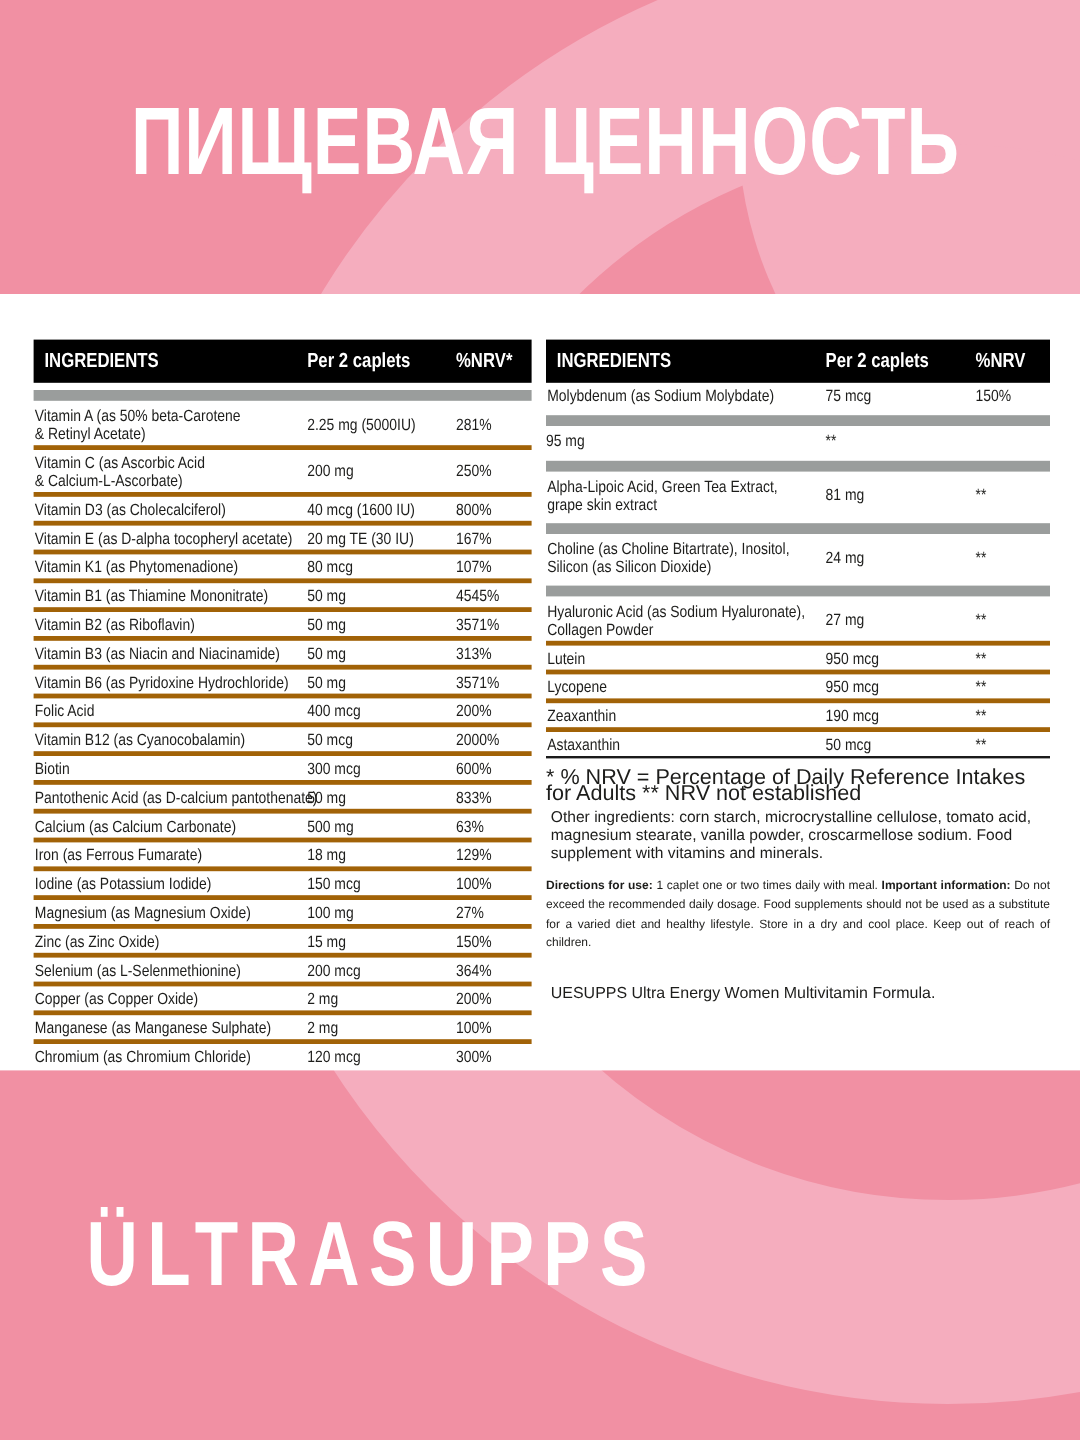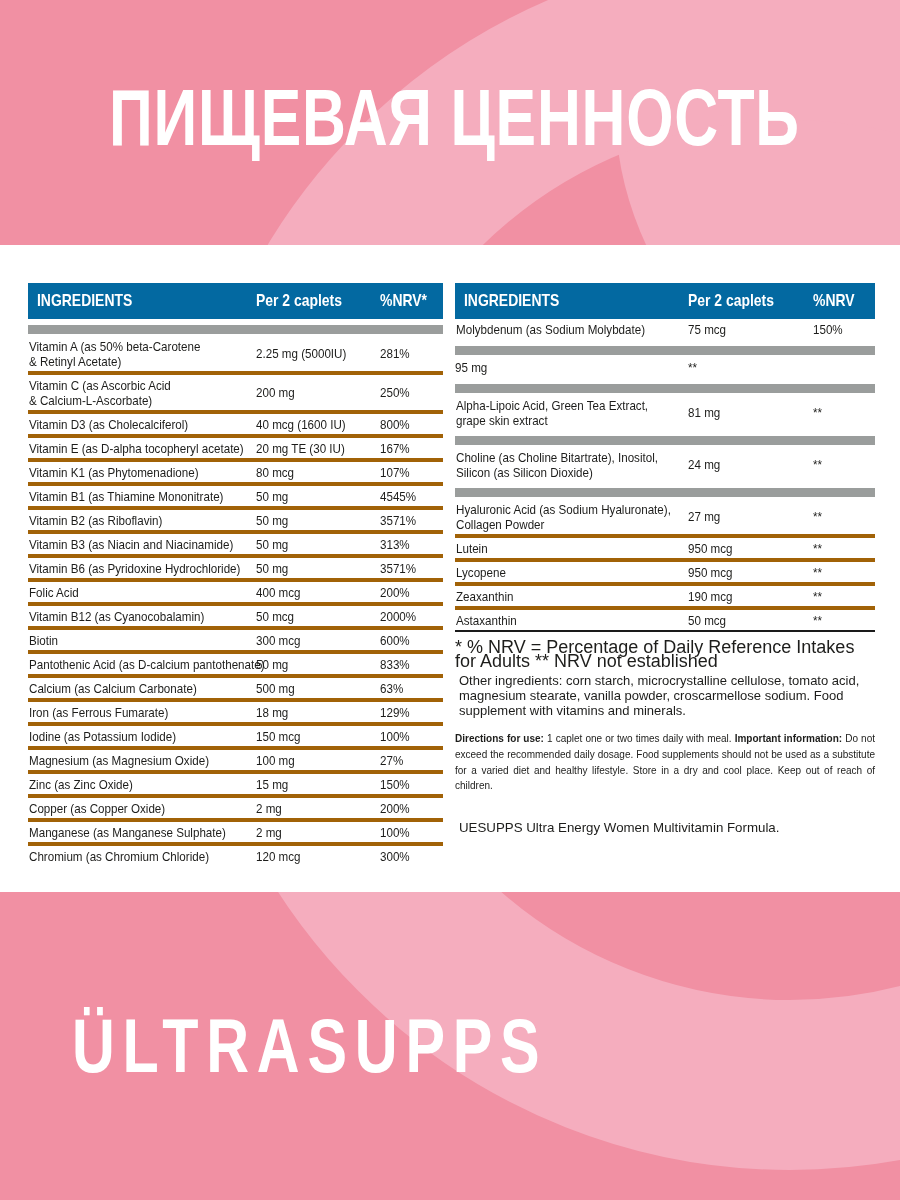--- a/index.html
+++ b/index.html
@@ -19,21 +19,21 @@
   .title-wrap { position:absolute; top:72px; left:0; width:900px; text-align:right; }
   .title-inner { display:inline-block; font-size:80px; font-weight:700; color:#FFFFFF;
     white-space:nowrap; transform:scaleX(0.76); transform-origin:50% 50%; letter-spacing:1px; }
   
   .panel { position:absolute; top:245px; left:0; width:900px; height:647px; background:#FFFFFF;
     padding:38px 25px 0 28px; overflow:hidden; }
   .cols { display:flex; gap:12px; align-items:flex-start; }
   .col-left { width:415px; flex:none; }
   .col-right { width:420px; flex:none; }
 
-  .thead { display:grid; background:#0369a1; color:#FFFFFF; height:36px; align-items:center; }
+  .thead { display:grid; background:#000000; color:#FFFFFF; height:36px; align-items:center; }
   .col-left  .thead, .col-left  .trow { grid-template-columns:228px 124px 1fr; }
   .col-right .thead, .col-right .trow { grid-template-columns:233px 125px 1fr; }
   .thead .hcell { font-weight:700; font-size:17px; }
   .thead .hcell:first-child { padding-left:9px; }
 
   .cond { display:inline-block; transform:scaleX(0.86); transform-origin:0 50%; white-space:nowrap; }
   .thead .cond { transform:scaleX(0.82); }
 
   .trow { display:grid; align-items:center; padding:2.5px 0; min-height:21px; }
   .trow.line { border-top:4px solid #a16207; }
@@ -158,20 +158,25 @@
             <div class="cell name"><span class="cond">Magnesium (as Magnesium Oxide)</span></div>
             <div class="cell"><span class="cond">100 mg</span></div>
             <div class="cell"><span class="cond">27%</span></div>
           </div>
           <div class="trow line">
             <div class="cell name"><span class="cond">Zinc (as Zinc Oxide)</span></div>
             <div class="cell"><span class="cond">15 mg</span></div>
             <div class="cell"><span class="cond">150%</span></div>
           </div>
           <div class="trow line">
+            <div class="cell name"><span class="cond">Selenium (as L-Selenmethionine)</span></div>
+            <div class="cell"><span class="cond">200 mcg</span></div>
+            <div class="cell"><span class="cond">364%</span></div>
+          </div>
+          <div class="trow line">
             <div class="cell name"><span class="cond">Copper (as Copper Oxide)</span></div>
             <div class="cell"><span class="cond">2 mg</span></div>
             <div class="cell"><span class="cond">200%</span></div>
           </div>
           <div class="trow line">
             <div class="cell name"><span class="cond">Manganese (as Manganese Sulphate)</span></div>
             <div class="cell"><span class="cond">2 mg</span></div>
             <div class="cell"><span class="cond">100%</span></div>
           </div>
           <div class="trow line">

